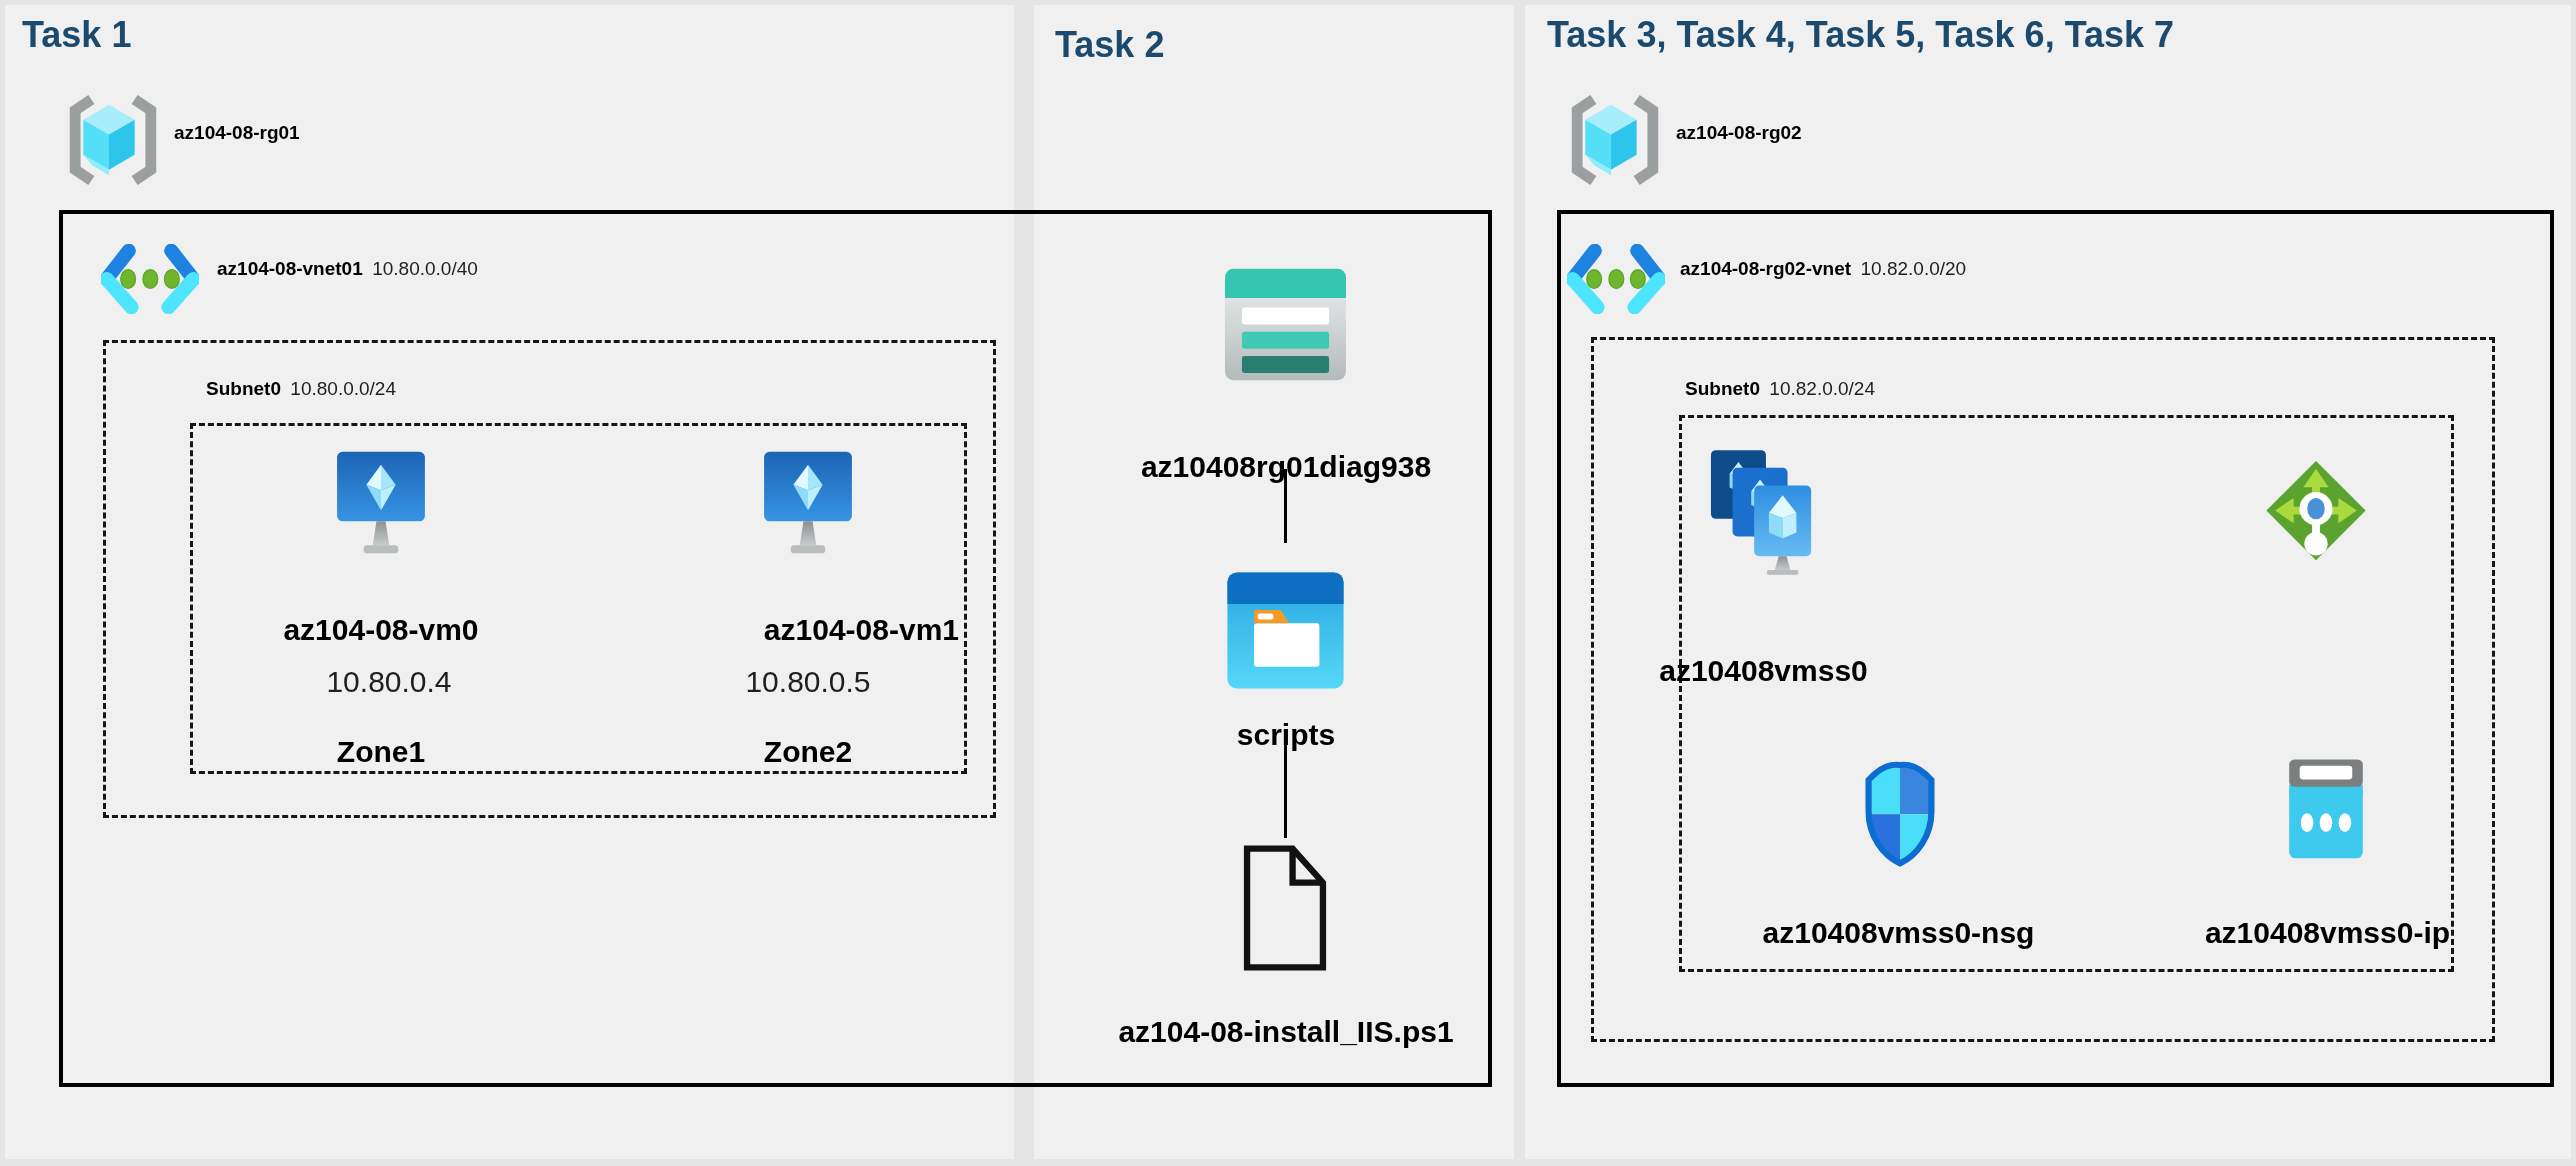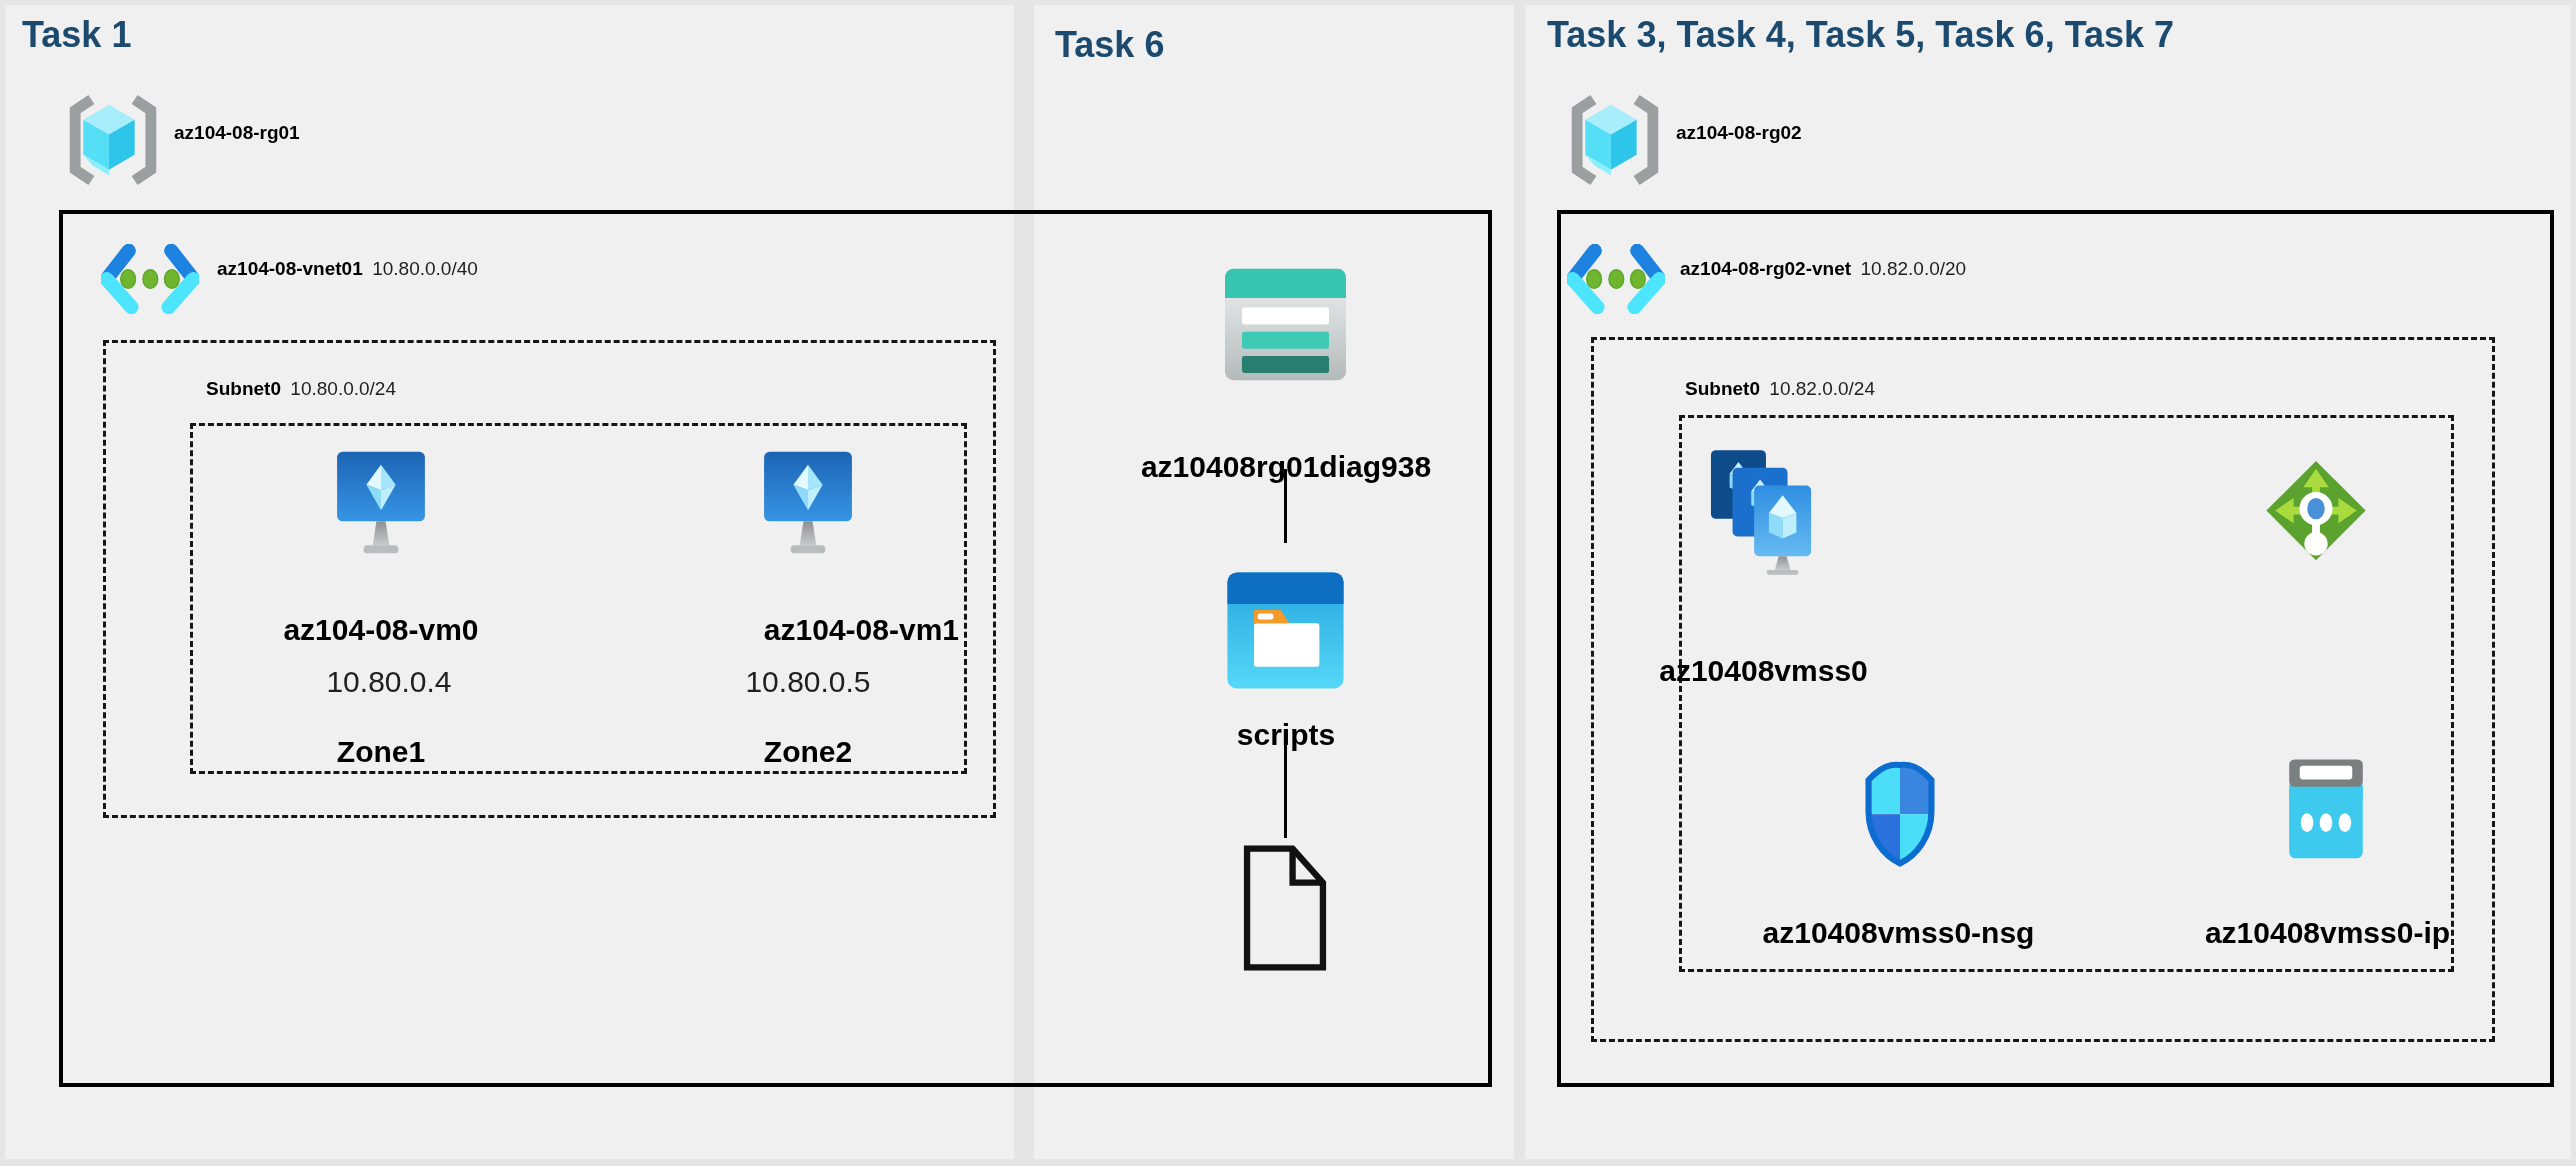--- a/index.html
+++ b/index.html
@@ -21,21 +21,21 @@
 </head>
 <body>
 
 <div class="stage">
 
   <div class="panel" style="left:5.4px;width:1009px;"></div>
   <div class="panel" style="left:1034px;width:480px;"></div>
   <div class="panel" style="left:1525px;width:1046px;"></div>
 
   <div class="title" style="left:22px;top:13.5px;">Task 1</div>
-  <div class="title" style="left:1055px;top:24px;">Task 6</div>
+  <div class="title" style="left:1055px;top:24px;">Task 2</div>
   <div class="title" style="left:1547px;top:13.5px;">Task 3, Task 4, Task 5, Task 6, Task 7</div>
 
   <svg class="icon" style="left:67px;top:90px;" width="92" height="100" viewBox="0 0 136 148">
     <polyline points="36,14 12,30 12,118 36,134" fill="none" stroke="#9c9fa0" stroke-width="16"></polyline>
     <polyline points="100,14 124,30 124,118 100,134" fill="none" stroke="#9c9fa0" stroke-width="16"></polyline>
     <polygon points="62,22 100,44 62,66 24,44" fill="#a7edfc"></polygon>
     <polygon points="24,44 62,66 62,118 24,96" fill="#55dff7"></polygon>
     <polygon points="100,44 62,66 62,118 100,96" fill="#2ec5ea"></polygon>
     <polygon points="24,96 62,118 62,126 38,112" fill="#8feefc"></polygon>
   </svg>
@@ -157,20 +157,21 @@
     <rect x="27" y="36" width="13" height="5" rx="2" fill="#ffffff"></rect>
   </svg>
   <div class="cell-lbl b" style="left:1050px;top:687px;width:472px;">scripts</div>
 
   <div class="vline" style="left:1284px;top:740px;height:98px;"></div>
 
   <svg class="icon" style="left:1242px;top:844px;" width="86" height="128" viewBox="0 0 68 100">
     <path d="M4,3 H40 L64,30 V97 H4 Z" fill="none" stroke="#111111" stroke-width="5"></path>
     <polyline points="40,3 40,30 64,30" fill="none" stroke="#111111" stroke-width="5"></polyline>
   </svg>
+  <div class="cell-lbl b" style="left:1050px;top:984px;width:472px;">az104-08-install_IIS.ps1</div>
 
   <div class="dashed-box" style="left:1591px;top:337px;width:898px;height:699px;"></div>
   <div class="lbl abs" style="left:1685px;top:378px;"><span>Subnet0</span><span class="cidr">10.82.0.0/24</span></div>
   <div class="dashed-box" style="left:1679px;top:415px;width:769px;height:551px;"></div>
 
   <svg class="icon" style="left:1709px;top:448px;" width="108" height="127" viewBox="0 0 110 129">
     <defs>
         <linearGradient id="gss" x1="0" y1="0" x2="0" y2="1">
       <stop offset="0" stop-color="#2f8ee2"></stop>
           <stop offset="1" stop-color="#66bbf2"></stop>

